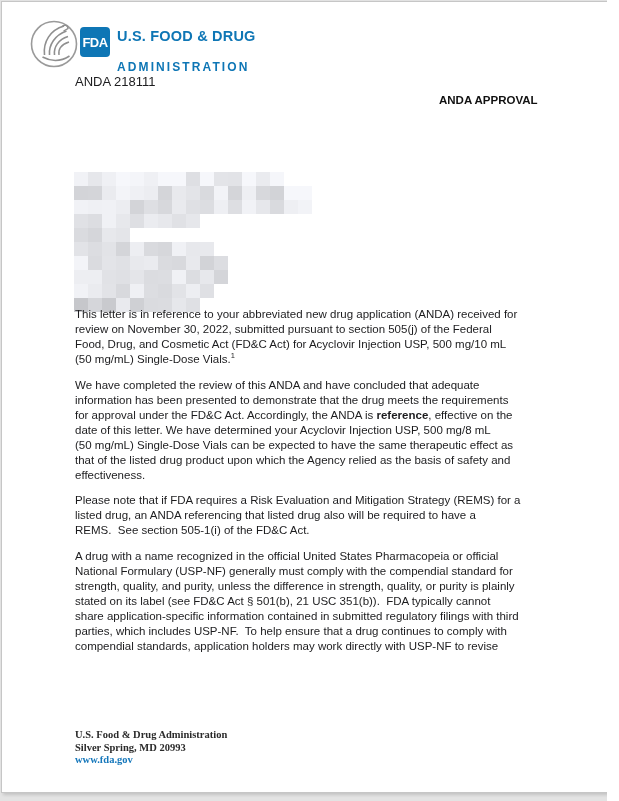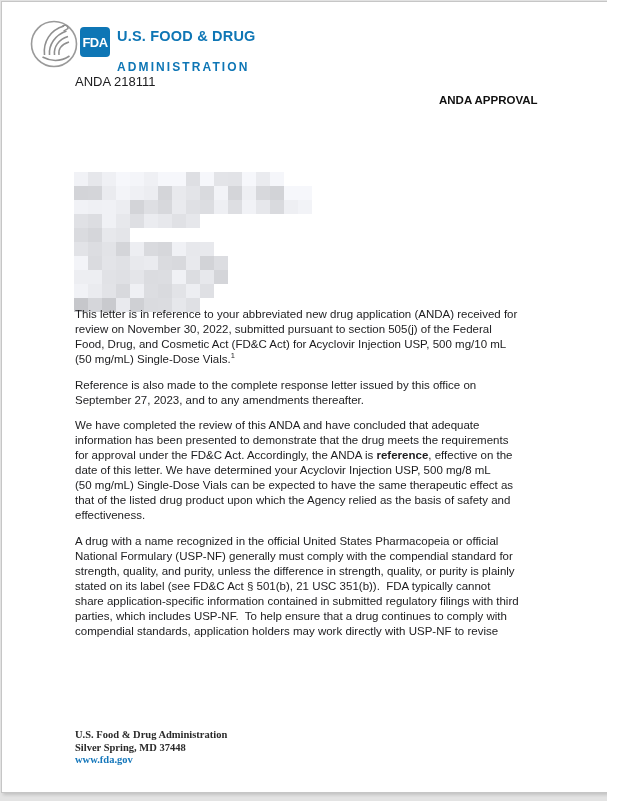--- a/index.html
+++ b/index.html
@@ -85,38 +85,39 @@
         <div class="rrow"><span class="cell" style="background: rgb(237, 238, 242); height: 14px; width: 14px;"></span><span class="cell" style="background: rgb(237, 238, 242); height: 14px; width: 14px;"></span><span class="cell" style="background: rgb(225, 226, 230); height: 14px; width: 14px;"></span><span class="cell" style="background: rgb(223, 224, 228); height: 14px; width: 14px;"></span><span class="cell" style="background: rgb(228, 229, 233); height: 14px; width: 14px;"></span><span class="cell" style="background: rgb(219, 220, 224); height: 14px; width: 14px;"></span><span class="cell" style="background: rgb(220, 221, 225); height: 14px; width: 14px;"></span><span class="cell" style="background: rgb(240, 241, 245); height: 14px; width: 14px;"></span><span class="cell" style="background: rgb(220, 221, 225); height: 14px; width: 14px;"></span><span class="cell" style="background: rgb(231, 232, 236); height: 14px; width: 14px;"></span><span class="cell" style="background: rgb(212, 213, 217); height: 14px; width: 14px;"></span></div>
         <div class="rrow"><span class="cell" style="background: rgb(241, 242, 246); height: 14px; width: 14px;"></span><span class="cell" style="background: rgb(234, 235, 239); height: 14px; width: 14px;"></span><span class="cell" style="background: rgb(226, 227, 231); height: 14px; width: 14px;"></span><span class="cell" style="background: rgb(216, 217, 221); height: 14px; width: 14px;"></span><span class="cell" style="background: rgb(239, 240, 244); height: 14px; width: 14px;"></span><span class="cell" style="background: rgb(220, 221, 225); height: 14px; width: 14px;"></span><span class="cell" style="background: rgb(217, 218, 222); height: 14px; width: 14px;"></span><span class="cell" style="background: rgb(226, 227, 231); height: 14px; width: 14px;"></span><span class="cell" style="background: rgb(237, 238, 242); height: 14px; width: 14px;"></span><span class="cell" style="background: rgb(223, 224, 228); height: 14px; width: 14px;"></span></div>
         <div class="rrow"><span class="cell" style="background: rgb(198, 199, 203); height: 14px; width: 14px;"></span><span class="cell" style="background: rgb(213, 214, 218); height: 14px; width: 14px;"></span><span class="cell" style="background: rgb(201, 202, 206); height: 14px; width: 14px;"></span><span class="cell" style="background: rgb(233, 234, 238); height: 14px; width: 14px;"></span><span class="cell" style="background: rgb(207, 208, 212); height: 14px; width: 14px;"></span><span class="cell" style="background: rgb(218, 219, 223); height: 14px; width: 14px;"></span><span class="cell" style="background: rgb(219, 220, 224); height: 14px; width: 14px;"></span><span class="cell" style="background: rgb(230, 231, 235); height: 14px; width: 14px;"></span><span class="cell" style="background: rgb(223, 224, 228); height: 14px; width: 14px;"></span></div>
       </div>
 
     <div class="letter-body">
         <div class="para"><span class="">This letter is in reference to your abbreviated new drug application (ANDA) received for
 review on November 30, 2022, submitted pursuant to section 505(j) of the Federal
 Food, Drug, and Cosmetic Act (FD&amp;C Act) for Acyclovir Injection USP, 500 mg/10 mL
 (50 mg/mL) Single-Dose Vials.</span><span class="seg-sup">1</span></div>
-        <div class="para"><span class="">Reference is also made to the complete response letter issued by this office on
-September 27, 2023, and to any amendments thereafter.</span></div>
         <div class="para"><span class="">We have completed the review of this ANDA and have concluded that adequate
 information has been presented to demonstrate that the drug meets the requirements
 for approval under the FD&amp;C Act. Accordingly, the ANDA is </span><span class="seg-b ">reference</span><span class="">, effective on the
 date of this letter. We have determined your Acyclovir Injection USP, 500 mg/8 mL
 (50 mg/mL) Single-Dose Vials can be expected to have the same therapeutic effect as
 that of the listed drug product upon which the Agency relied as the basis of safety and
 effectiveness.</span></div>
+        <div class="para"><span class="">Please note that if FDA requires a Risk Evaluation and Mitigation Strategy (REMS) for a
+listed drug, an ANDA referencing that listed drug also will be required to have a
+REMS.  See section 505-1(i) of the FD&amp;C Act.</span></div>
         <div class="para"><span class="">A drug with a name recognized in the official United States Pharmacopeia or official
 National Formulary (USP-NF) generally must comply with the compendial standard for
 strength, quality, and purity, unless the difference in strength, quality, or purity is plainly
 stated on its label (see FD&amp;C Act § 501(b), 21 USC 351(b)).  FDA typically cannot
 share application-specific information contained in submitted regulatory filings with third
 parties, which includes USP-NF.  To help ensure that a drug continues to comply with
 compendial standards, application holders may work directly with USP-NF to revise</span></div>
       </div>
 
     <div class="footer">
       <div>U.S. Food &amp; Drug Administration</div>
-      <div>Silver Spring, MD 37448</div>
+      <div>Silver Spring, MD 20993</div>
       <a class="link" href="#">www.fda.gov</a>
     </div>
 
   </div>
 </div>
 
 </body></html>

